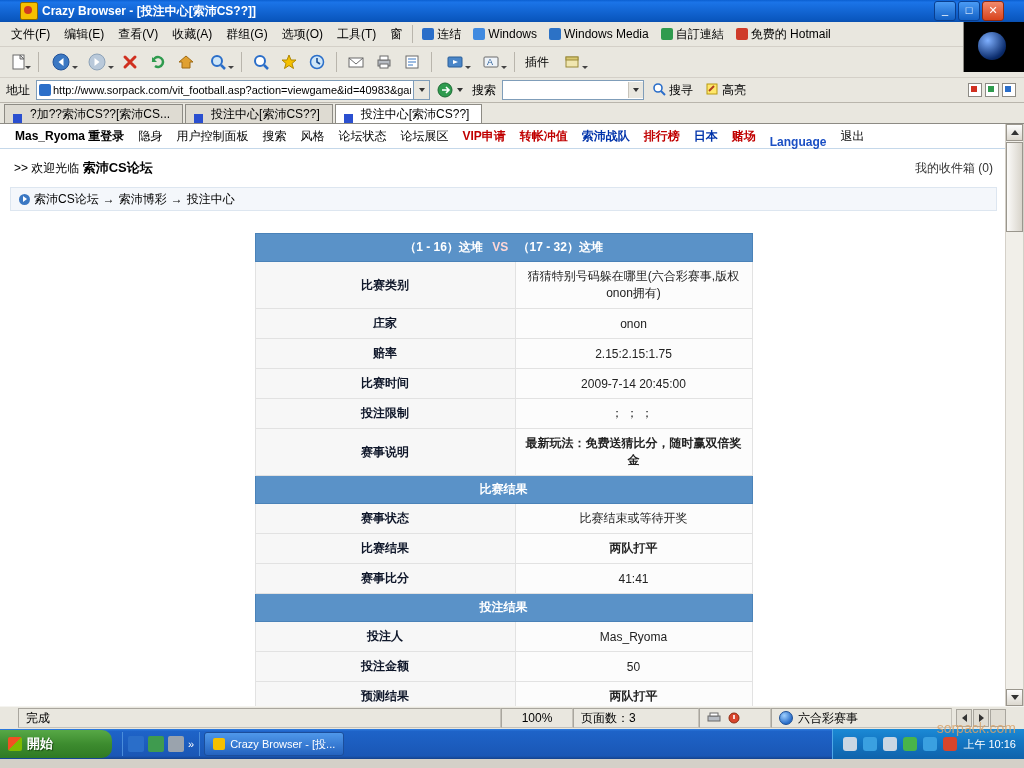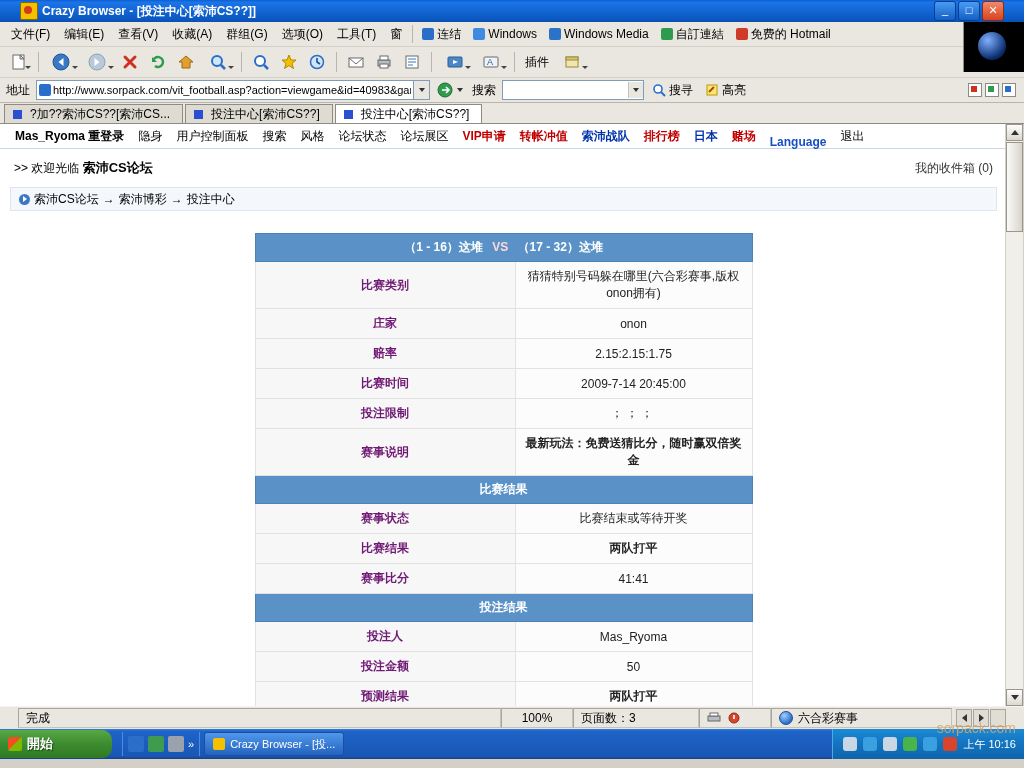--- a/index.html
+++ b/index.html
@@ -215,21 +215,21 @@
     width: 14px; height: 16px;
     background: #e9e7df;
     border-left: 1px solid #c8c4bb;
     display: flex; align-items: center; justify-content: center;
   }
   .search-input .dd i {
     border-left: 3px solid transparent;
     border-right: 3px solid transparent;
     border-top: 4px solid #333;
   }
-  .mini-btn { display: flex; align-items: center; gap: 3px; padding: 0 4px; font-size: 12px; white-space: nowrap; }
+  .mini-btn { display: flex; align-items: flex-start; gap: 3px; padding: 0 4px; font-size: 12px; white-space: nowrap; }
   .addr-right {
     margin-left: auto;
     display: flex; gap: 3px; padding-right: 4px;
   }
   .sq {
     width: 12px; height: 12px;
     border: 1px solid #8d8b84;
     background: #fff;
     position: relative;
   }
@@ -247,21 +247,21 @@
     height: 20px;
     background: #e9e7df;
     display: flex;
     align-items: flex-end;
     padding-left: 4px;
     border-bottom: 1px solid #8d8b84;
   }
   .tab {
     height: 18px;
     display: flex;
-    align-items: center;
+    align-items: flex-end;
     gap: 4px;
     padding: 0 8px;
     font-size: 11px;
     background: #dedbd2;
     border: 1px solid #8d8b84;
     border-bottom: none;
     margin-right: 2px;
     max-width: 180px;
     white-space: nowrap;
     overflow: hidden;
@@ -372,21 +372,21 @@
   table.bet tr.hdr td {
     background: #5a92c8;
     color: #fff;
     font-weight: bold;
     padding: 5px 6px;
     border: 1px solid #4a82b8;
   }
   table.bet td.lbl {
     width: 247px;
     background: #f7f7f7;
-    color: #701a75;
+    color: #0f172a;
     font-weight: bold;
   }
   table.bet td.val {
     background: #fcfcfc;
     color: #222;
   }
   .vs { color: #d00000; font-weight: bold; }
   .red-t { color: #cc0000; font-weight: bold; }
   .green-t { color: #1a8a1a; font-weight: bold; }
   .dim { color: #b8b8b8; letter-spacing: 3px; }

